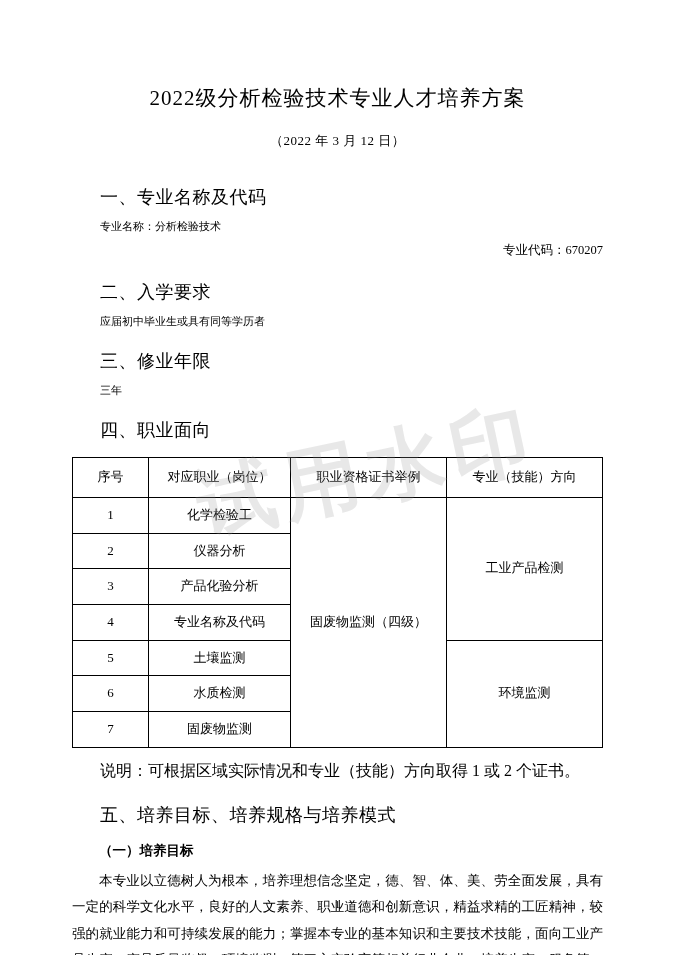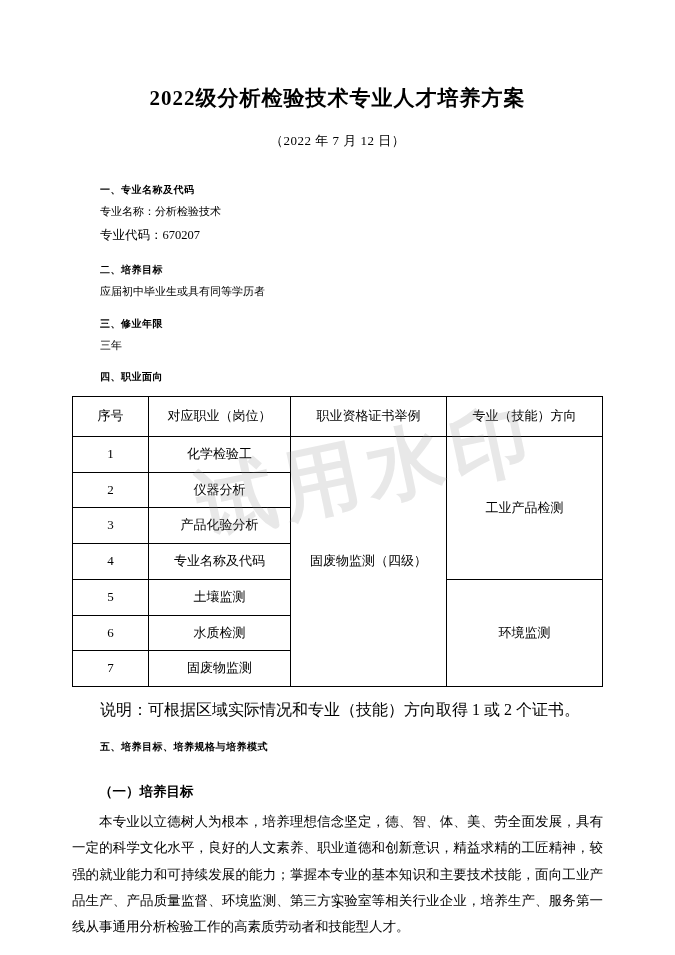--- a/index.html
+++ b/index.html
@@ -35,53 +35,54 @@
     transform: rotate(-12deg);
     pointer-events: none;
     user-select: none;
     white-space: nowrap;
     font-family: "Liberation Serif", "DejaVu Serif", serif;
   }
 
   .doc-title {
     text-align: center;
     font-size: 21px;
-    font-weight: bold;
+    font-weight: normal;
     letter-spacing: 1px;
     margin: 22px 0 0 0;
     font-family: "Liberation Serif", "DejaVu Serif", serif;
   }
 
   .doc-date {
     text-align: center;
     font-size: 13px;
     margin: 20px 0 0 0;
     letter-spacing: 0.5px;
   }
 
   .body-area {
     margin-top: 30px;
     font-size: 13.5px;
     line-height: 1.9;
   }
 
   .sec-head {
-    font-weight: bold;
-    font-size: 10px;
+    font-weight: normal;
+    font-size: 18px;
     margin: 12px 0 0 28px;
     letter-spacing: 0.5px;
   }
 
   .line {
     margin: 2px 0 0 28px;
     font-size: 11px;
   }
 
   .line.small {
     font-size: 12.5px;
+    text-align: right;
   }
 
   table.jobs {
     border-collapse: collapse;
     width: 100%;
     margin-top: 10px;
     table-layout: fixed;
   }
   table.jobs td, table.jobs th {
     border: 1px solid #000000;
@@ -110,50 +111,50 @@
     margin: 4px 0 0 0;
     text-indent: 2em;
     font-size: 13.5px;
     line-height: 1.95;
     text-align: justify;
   }
 
   .sub-head {
     font-weight: bold;
     font-size: 13.5px;
-    margin: 23px 0 0 0;
+    margin: 6px 0 0 0;
     text-indent: 2em;
   }
 
   .page-number {
     position: absolute;
     bottom: 45px;
     left: 0;
     width: 675px;
     text-align: center;
     font-size: 11px;
   }
 </style>
 </head>
 <body>
 
 <div class="page">
 
   <div class="watermark">试用水印</div>
 
   <h1 class="doc-title">2022级分析检验技术专业人才培养方案</h1>
-  <div class="doc-date">（2022 年 7 月 12 日）</div>
+  <div class="doc-date">（2022 年 3 月 12 日）</div>
 
   <div class="body-area">
 
     <div class="sec-head">一、专业名称及代码</div>
     <div class="line">专业名称：分析检验技术</div>
     <div class="line small">专业代码：670207</div>
 
-    <div class="sec-head">二、培养目标</div>
+    <div class="sec-head">二、入学要求</div>
     <div class="line">应届初中毕业生或具有同等学历者</div>
 
     <div class="sec-head">三、修业年限</div>
     <div class="line">三年</div>
 
     <div class="sec-head">四、职业面向</div>
 
     <table class="jobs">
       <thead>
         <tr>

